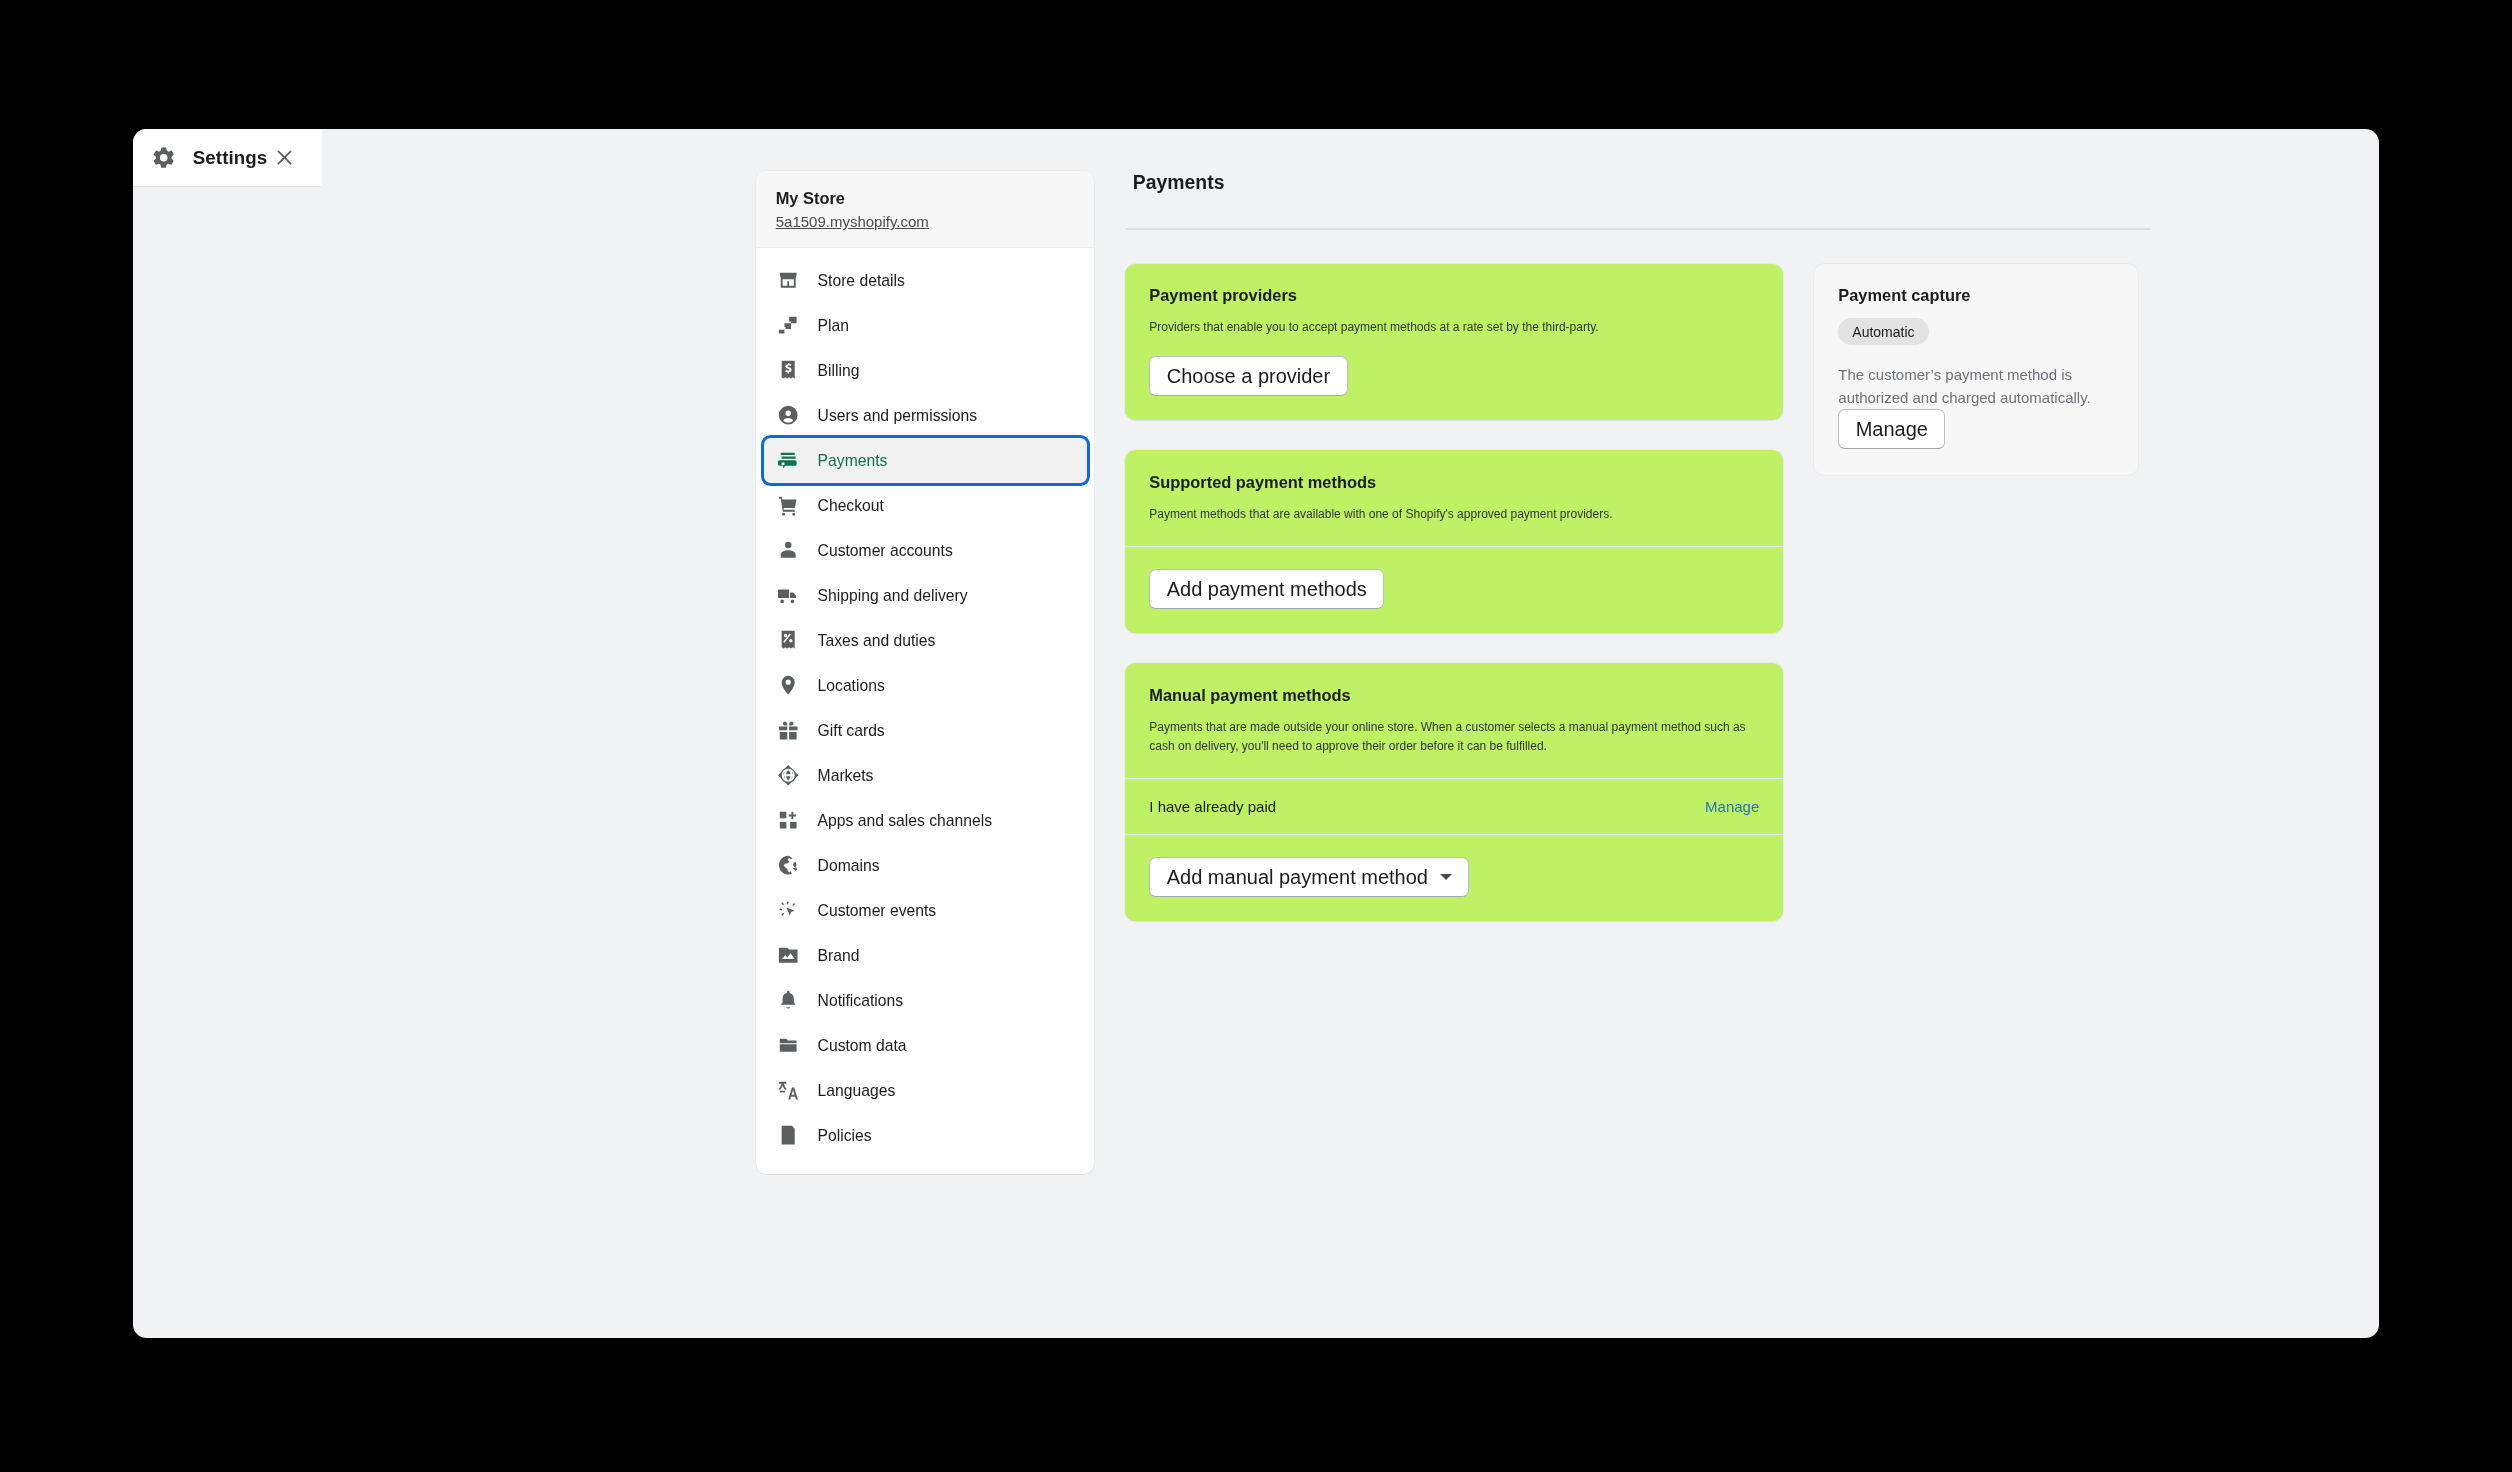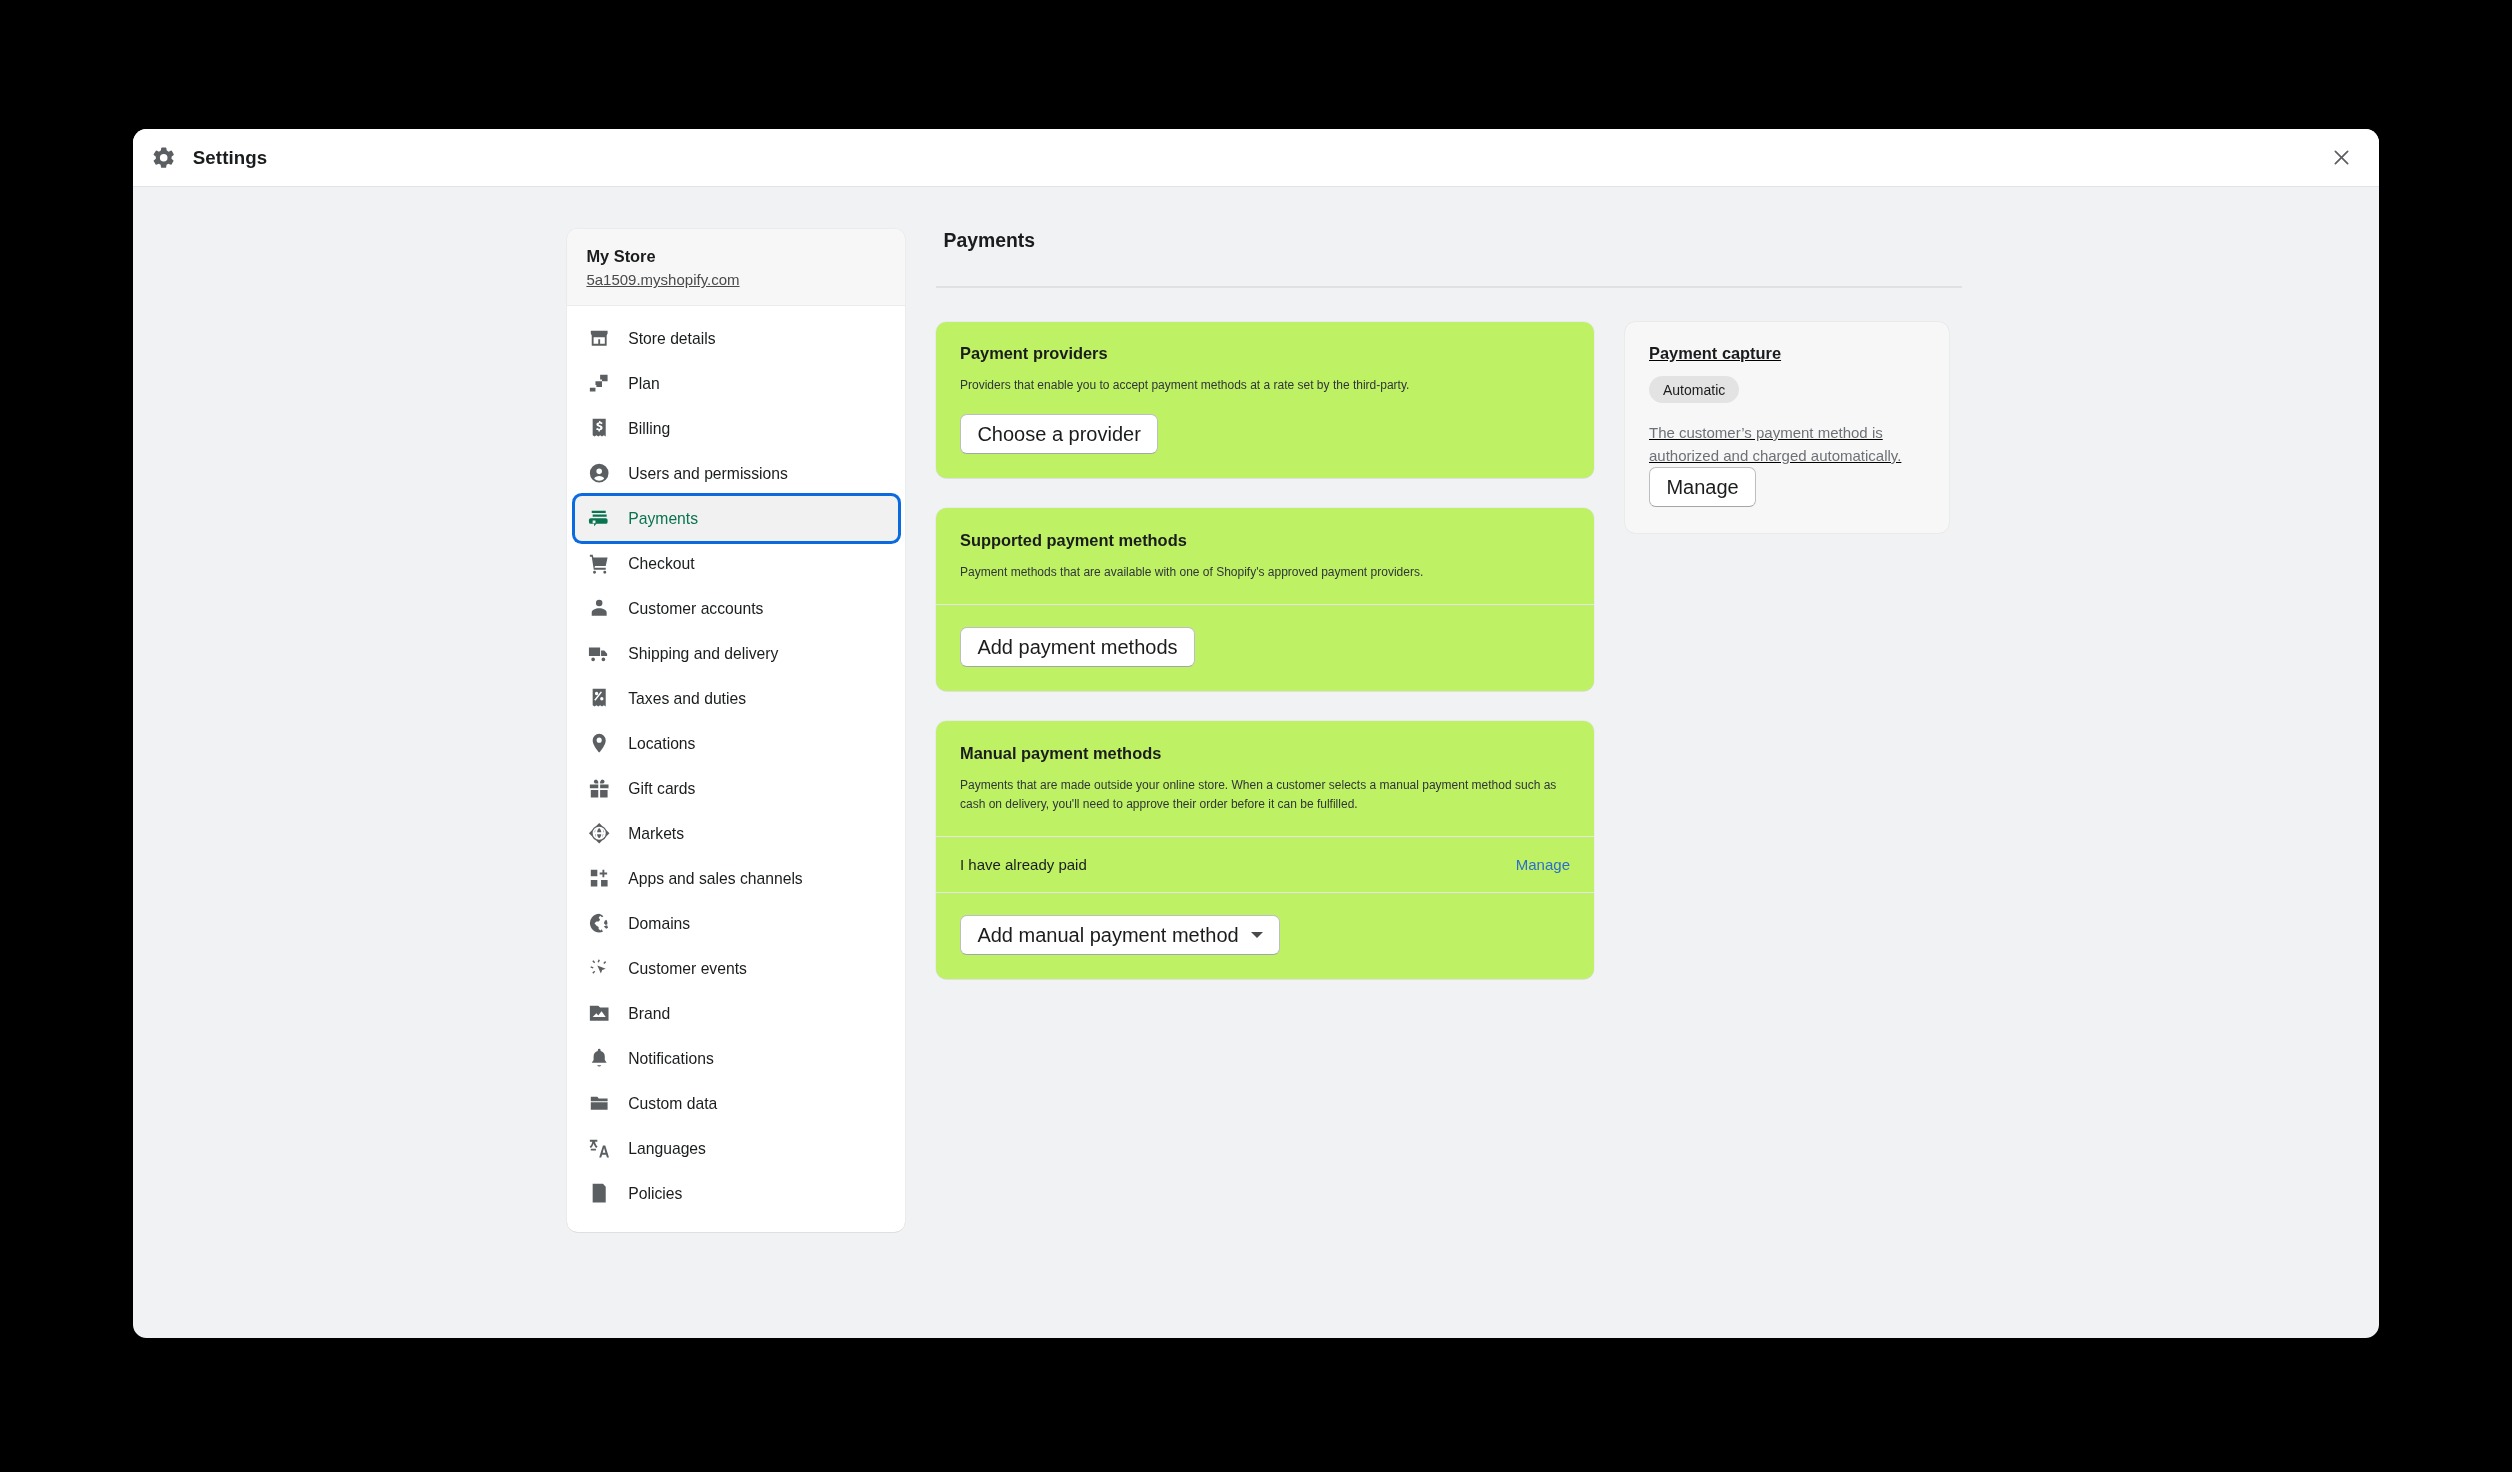--- a/index.html
+++ b/index.html
@@ -12,21 +12,21 @@
 
   
   .modal {
     position: absolute;
     left: 133px; top: 129px;
     width: 2246px; height: 1209px;
     background: #f1f2f3;
     border-radius: 13.5px;
     overflow: hidden;
     display: flex;
-    flex-direction: column;
+    flex-direction: row;
   }
 
   
   .titlebar {
     height: 58px;
     background: #ffffff;
     border-bottom: 0.7px solid #e3e3e3;
     display: flex;
     align-items: center;
     padding: 0 21px 0 18px;
@@ -130,21 +130,21 @@
   }
   .title-divider {
     height: 1.5px;
     background: #dfe1e3;
     width: 1026px;
     margin-left: 0;
     margin-bottom: 34px;
   }
   .columns { display: flex; align-items: flex-start; gap: 31px; }
   .col-left  { width: 658px; flex: 0 0 auto; }
-  .col-right { width: 324px; flex: 0 0 auto; text-decoration: underline; }
+  .col-right { width: 324px; flex: 0 0 auto; }
 
   .card {
     background: #bef264;
     border-radius: 10.5px;
     box-shadow: 0 0.7px 0 rgba(0,0,0,.07), 0 0 0 0.7px rgba(0,0,0,.04);
     margin-bottom: 30px;
     overflow: hidden;
   }
   .card-pad { padding: 22.4px 24px 24px 24px; }
   .card-title {

